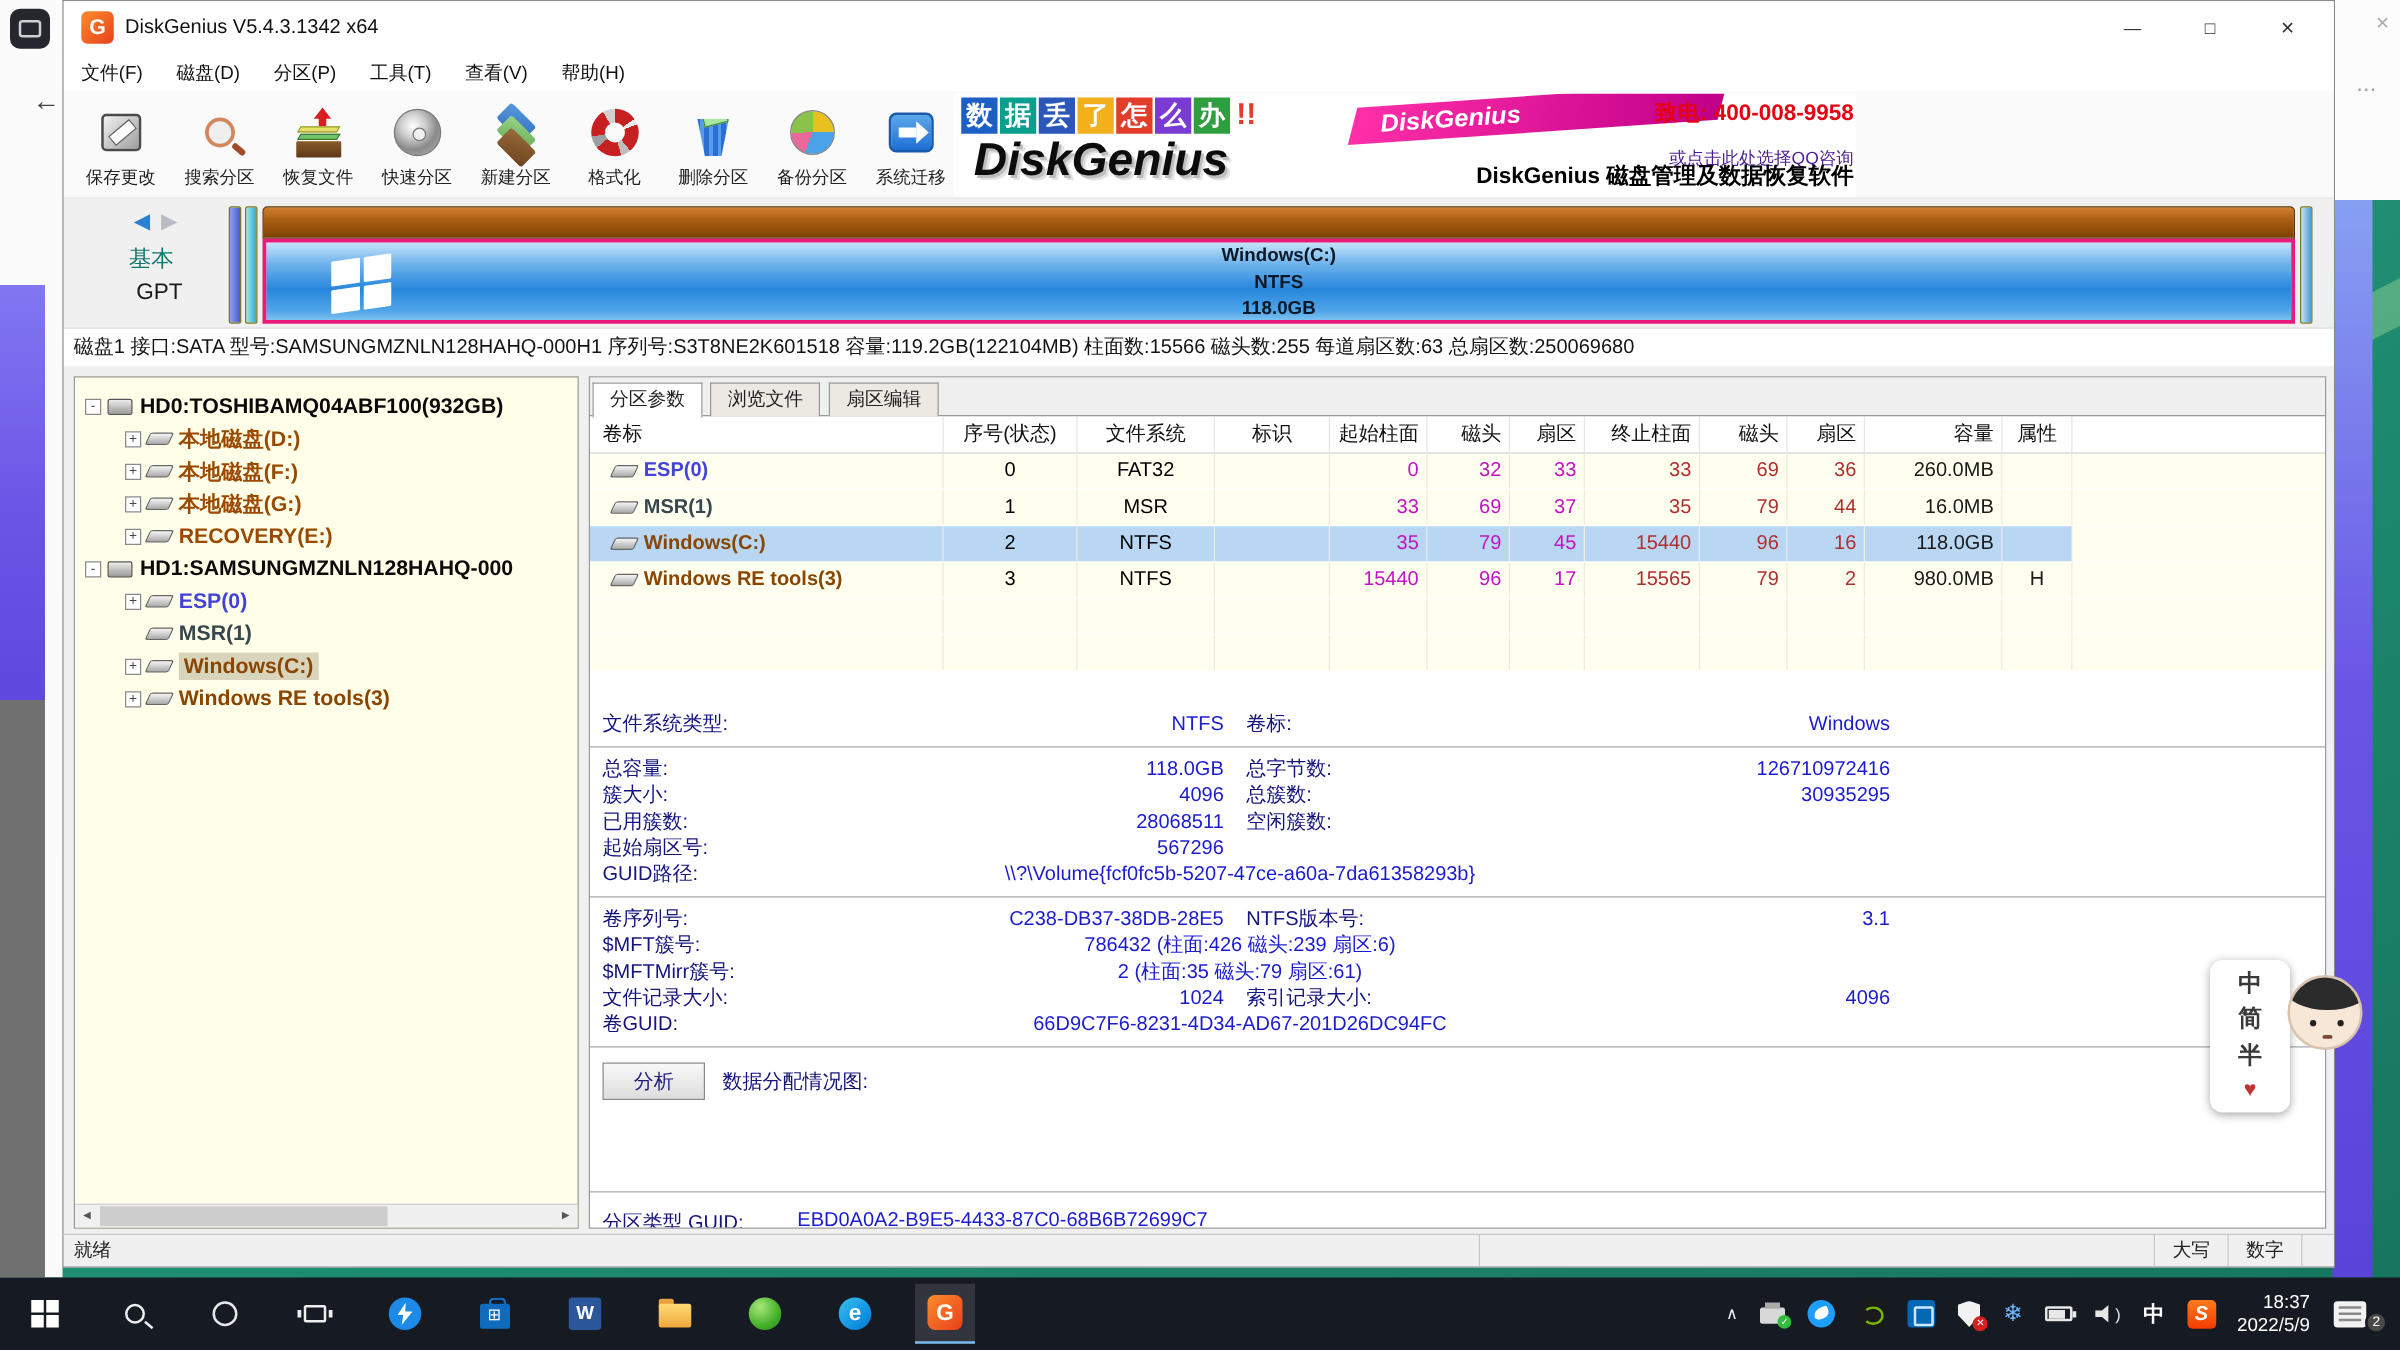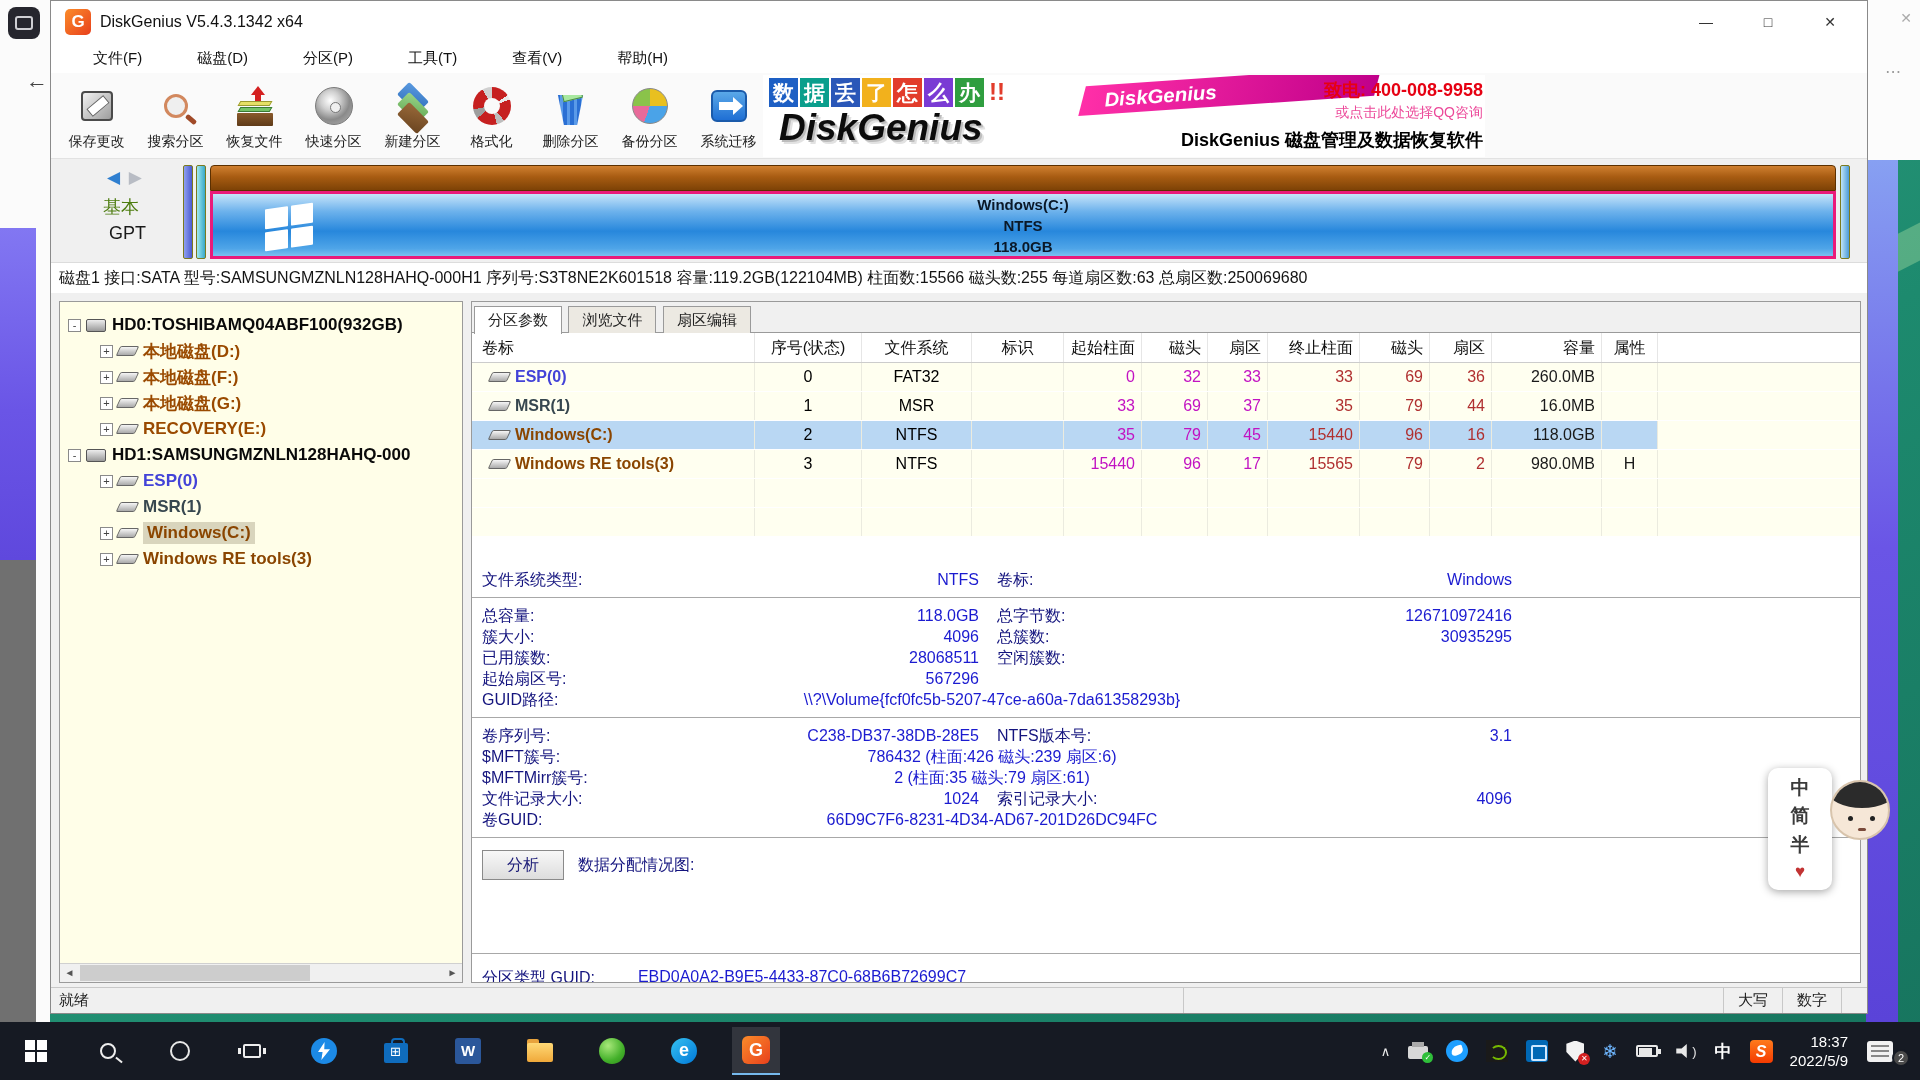--- a/index.html
+++ b/index.html
@@ -34,21 +34,21 @@
     display:flex; align-items:center; padding-left:14px; }
   .app-icon { width:26px; height:26px; border-radius:5px;
     background:linear-gradient(135deg,#fb8c2a,#e8401c); color:#fff; font-weight:bold;
     font-size:17px; text-align:center; line-height:26px; margin-right:9px; }
   .title-text { font-size:16px; color:#111; }
   .win-controls { position:absolute; right:6px; top:0; height:42px; display:flex; }
   .wc { width:62px; height:42px; display:flex; align-items:center; justify-content:center;
     font-size:14px; color:#333; }
   .menubar { position:absolute; left:0; top:42px; right:0; height:30px; background:#fff;
     display:flex; align-items:center; padding-left:14px; font-size:15px; color:#111; }
-  .menubar span { margin-right:27px;margin-left:28px; }
+  .menubar span { margin-right:27px; }
 
   
   .toolbar { position:absolute; left:0; top:72px; right:0; height:86px; background:#fafafa;
     border-bottom:1px solid #e2e2e2; }
   .tbtn { position:absolute; top:4px; width:79px; height:78px; display:flex; flex-direction:column;
     align-items:center; justify-content:center; }
   .ticon { width:46px; height:46px; margin-top:2px; position:relative; display:flex;
     align-items:center; justify-content:center; }
   .tlabel { font-size:14px; color:#222; margin-top:4px; white-space:nowrap; }
   
@@ -102,29 +102,29 @@
     line-height:29px; margin-right:2px; }
   .bang { color:#e23c2b; font-weight:bold; font-size:24px; margin-left:3px; }
   .ribbon { position:absolute; left:322px; top:1px; width:290px; height:30px;
     background:linear-gradient(90deg,#ff2fa8,#c0008a); transform:skewX(-18deg) rotate(-4deg);
     display:flex; align-items:center; }
   .ribbon span { transform:skewX(18deg); color:#fff; font-weight:bold; font-style:italic;
     font-size:20px; padding-left:22px; }
   .big-logo { position:absolute; left:16px; top:32px; font-size:37px; font-weight:bold;
     font-style:italic; color:#0c0c0c; text-shadow:2px 2px 0 #bdbdbd,4px 4px 0 #e2e2e2; }
   .ad-phone { position:absolute; right:2px; top:3px; color:#e60012; font-weight:bold; font-size:18px; }
-  .ad-qq { position:absolute; right:2px; top:29px; color:#ec4899; font-size:14px; }
+  .ad-qq { position:absolute; right:2px; top:43px; color:#4c1d95; font-size:14px; }
   .ad-tagline { position:absolute; right:2px; bottom:5px; color:#000; font-weight:bold; font-size:18px; }
 
   
   .diskpanel { position:absolute; left:0; top:158px; right:0; height:104px; background:#f0f0f0;
     border-bottom:1px solid #dcdcdc; }
   .nav-arrows { position:absolute; left:56px; top:8px; font-size:17px; }
   .nav-arrows .la { color:#2f7fd0; } .nav-arrows .ra { color:#b8bcc4; margin-left:4px; }
-  .mode1 { position:absolute; left:52px; top:36px; font-size:18px; color:#4d7c0f; }
+  .mode1 { position:absolute; left:52px; top:36px; font-size:18px; color:#0f766e; }
   .mode2 { position:absolute; left:58px; top:64px; font-size:18px; color:#1a1a1a; }
   .graph { position:absolute; left:132px; top:6px; width:1668px; height:94px; }
   .sliver { position:absolute; top:0; width:10px; height:94px; border:1px solid #7a7a20; border-radius:2px; }
   .sliver.s1 { left:0; background:linear-gradient(90deg,#8fa0f0,#4a5ad0); }
   .sliver.s2 { left:13px; background:linear-gradient(90deg,#9fe8f0,#3aa8c8); }
   .sliver.s3 { left:1657px; width:10px; background:linear-gradient(90deg,#bfe4f8,#4a9ad8); border-color:#7a7a20; }
   .gmain { position:absolute; left:27px; top:0; width:1626px; height:94px; }
   .gbrown { position:absolute; left:0; top:0; right:0; height:26px; border-radius:4px 4px 0 0;
     background:linear-gradient(#d08030 0%,#a85c12 45%,#7d4206 100%); border:1px solid #5c3000; }
   .gblock { position:absolute; left:0; top:26px; right:0; height:68px; border:3px solid #ea1a7a;

